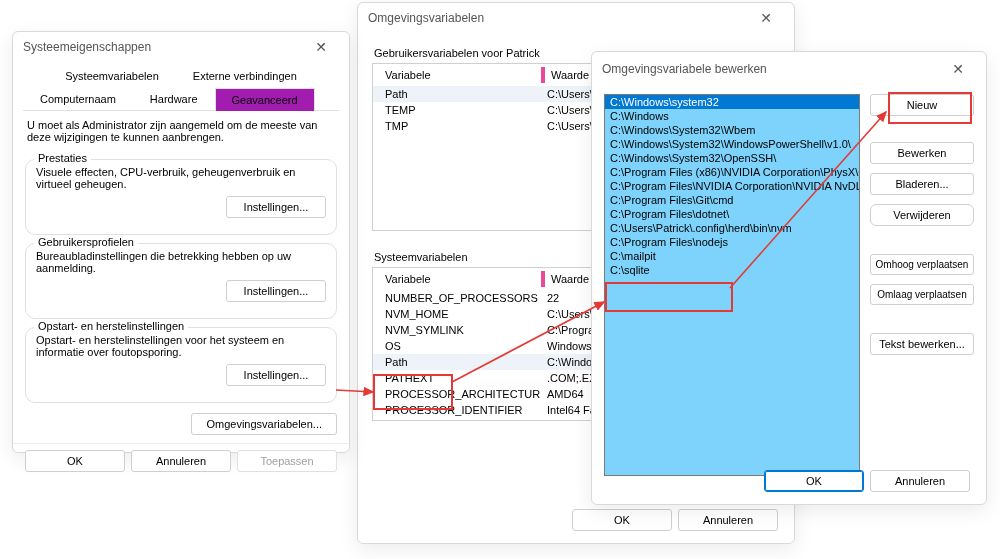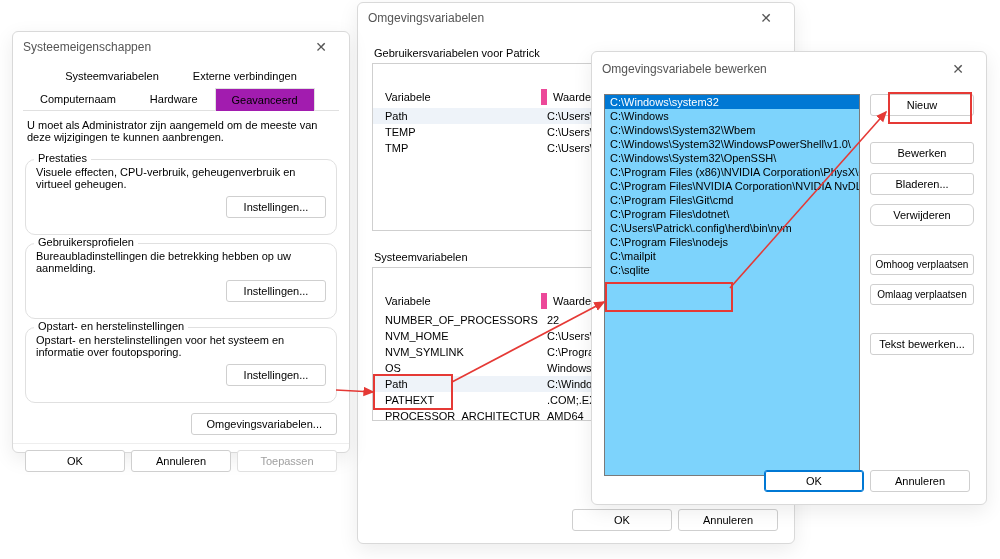--- a/index.html
+++ b/index.html
@@ -10,21 +10,21 @@
   .btn.def{border-color:#0078d4;box-shadow:inset 0 0 0 1px #0078d4;}
   .btn.dis{color:#a0a0a0;border-color:#e0e0e0;}
   .gb{border:1px solid #e0e0e0;border-radius:10px;margin:8px 12px 4px;padding:6px 10px 10px;position:relative;}
   .gb-title{position:absolute;top:-8px;left:8px;background:#fff;padding:0 4px;font-size:11px;}
   .tabs{display:flex;border-bottom:1px solid #e0e0e0;margin:0 10px;}
   .tab{padding:5px 16px;font-size:11px;border:1px solid transparent;border-bottom:none;cursor:pointer;}
   .tab.top{padding-top:7px;}
   .tab.active{border-color:#e0e0e0;background:#a21caf;position:relative;top:1px;}
   .btnrow{display:flex;justify-content:flex-end;gap:6px;padding:6px 12px;}
   .listhead{display:flex;font-size:11px;padding:3px 6px;}
-  .listhead>div{border-right:6px solid #ec4899;padding:2px 6px;margin-top:22px;}
+  .listhead>div{border-right:4px solid #ec4899;padding:2px 6px;}
   .listrow{display:flex;font-size:11px;padding:1px 6px;}
   .listrow>div{padding:1px 6px;overflow:hidden;white-space:nowrap;}
   .listrow.sel{background:#eef3f9;}
   .listbox{border:1px solid #cfcfcf;margin:2px 12px;background:#fff;}
   .editlist{border:1px solid #7a7a7a;background:#7dd3fc;height:380px;overflow:hidden;}
   .editrow{padding:1px 5px;font-size:11px;white-space:nowrap;}
   .editrow.sel{background:#0078d4;color:#fff;}
   .redbox{position:absolute;border:2px solid #e53935;pointer-events:none;}
   svg.arrow{position:absolute;pointer-events:none;overflow:visible;}
 </style>

